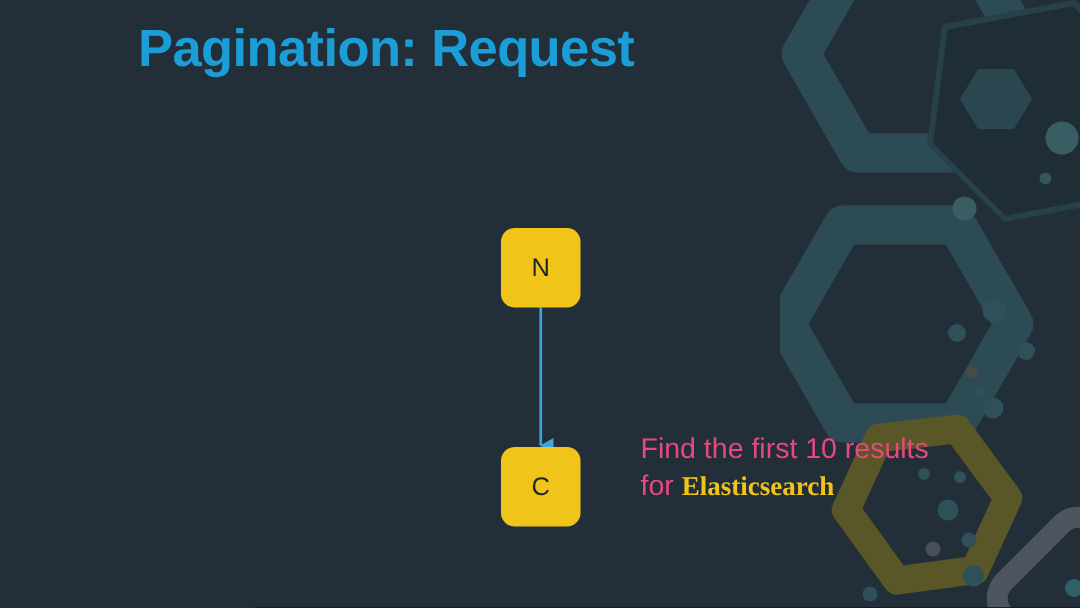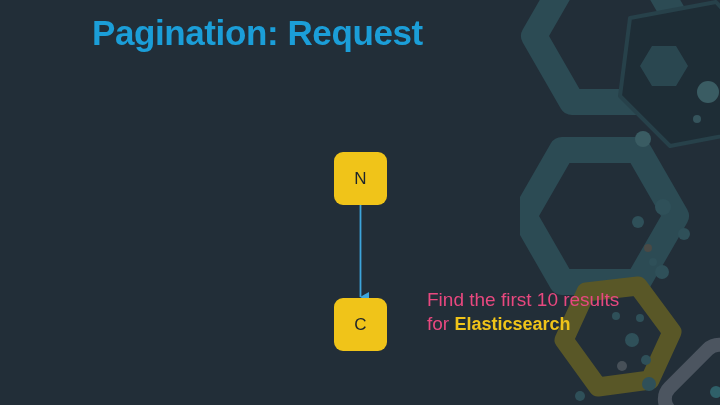--- a/index.html
+++ b/index.html
@@ -80,21 +80,21 @@
     top: 288px;
     line-height: 24px;
     white-space: nowrap;
   }
   .anno-line {
     font-size: 19px;
     color: #e8487f;
     font-family: "Liberation Sans", sans-serif;
   }
   .anno-code {
-    font-family: Liberation Sans, sans-serif;
+    font-family: Liberation Serif, serif;
     font-weight: bold;
     font-size: 18px;
     color: #f0c419;
   }
 </style>
 </head>
 <body>
 
 <div id="slide">
 

